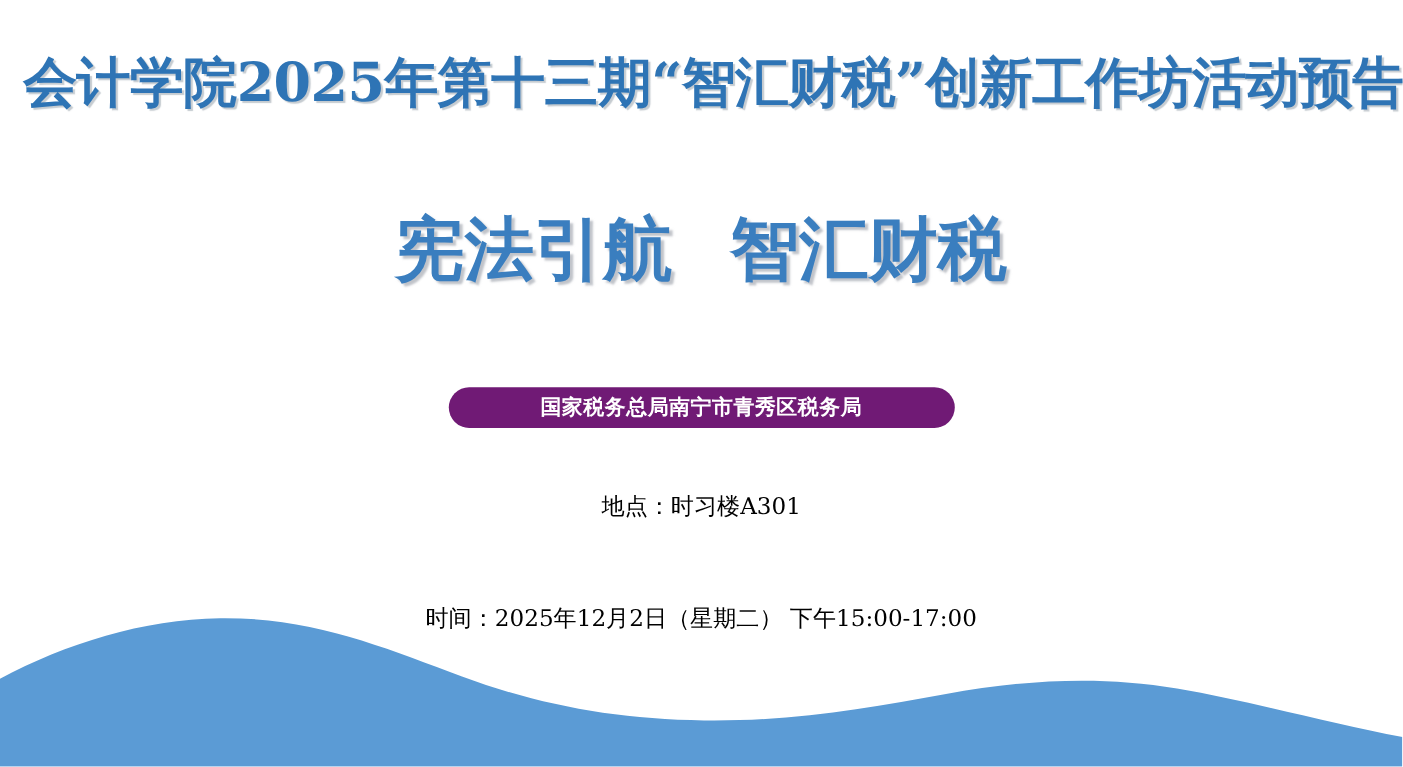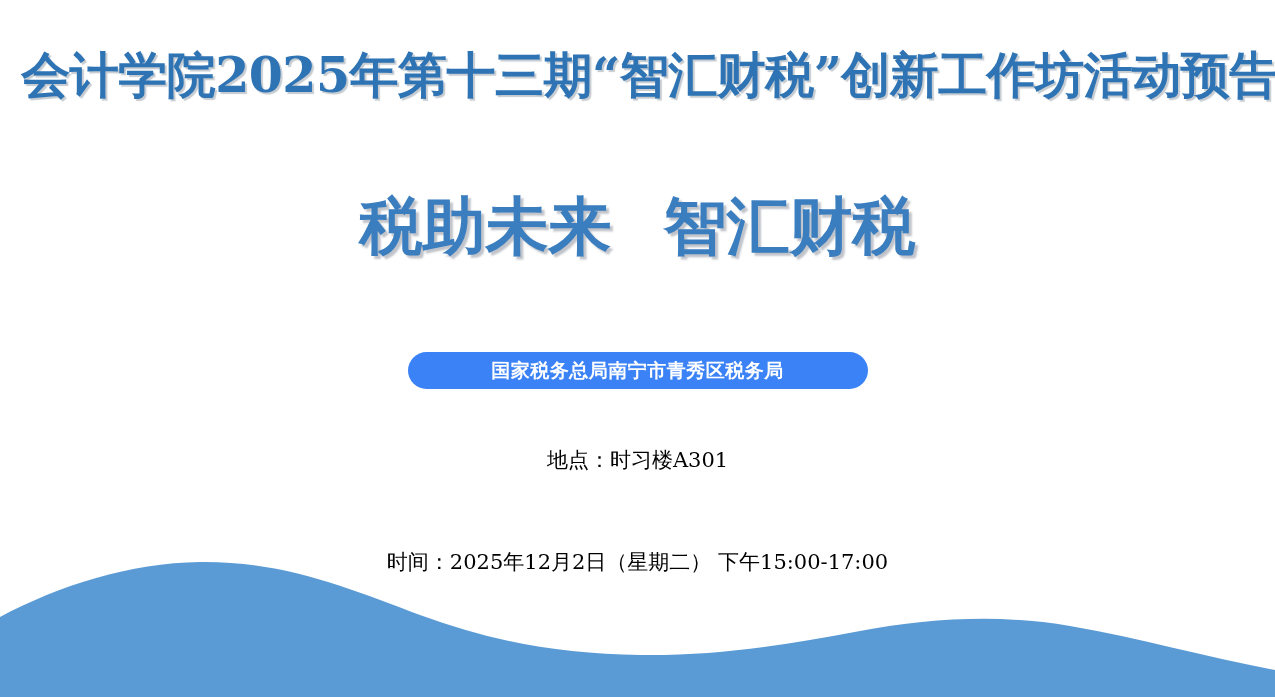--- a/index.html
+++ b/index.html
@@ -125,25 +125,25 @@
   }
 </style>
 </head>
 <body>
 
 <div id="poster" style="background: rgb(255, 255, 255);">
 
   <div class="poster-title" style="color: rgb(46, 116, 181);">会计学院2025年第十三期“智汇财税”创新工作坊活动预告</div>
 
   <div class="poster-heading" style="color: rgb(58, 126, 191);">
-    <span>税助未来</span><span class="heading-gap"></span><span>智汇财税</span>
+    <span>宪法引航</span><span class="heading-gap"></span><span>智汇财税</span>
   </div>
 
   <div class="badge-wrap">
-    <div class="org-badge" style="background: #3b82f6; color: rgb(255, 255, 255);">国家税务总局南宁市青秀区税务局</div>
+    <div class="org-badge" style="background: #701a75; color: rgb(255, 255, 255);">国家税务总局南宁市青秀区税务局</div>
   </div>
 
   <div class="info-line info-location" style="color: rgb(0, 0, 0);">地点：时习楼A301</div>
 
   <div class="info-line info-time" style="color: rgb(0, 0, 0); margin-top: 47px;">时间：2025年12月2日（星期二）  下午15:00-17:00</div>
 
   <div class="wave-layer">
     <svg viewBox="0 0 1275 160" preserveAspectRatio="none">
       <path id="wave-path" d="M0,80 C60,48 130,26 200,25 C285,24 350,52 420,78 C490,104 560,117 640,118
                C720,119 790,107 860,94 C930,81 1000,77 1070,89 C1140,101 1210,121 1275,133

